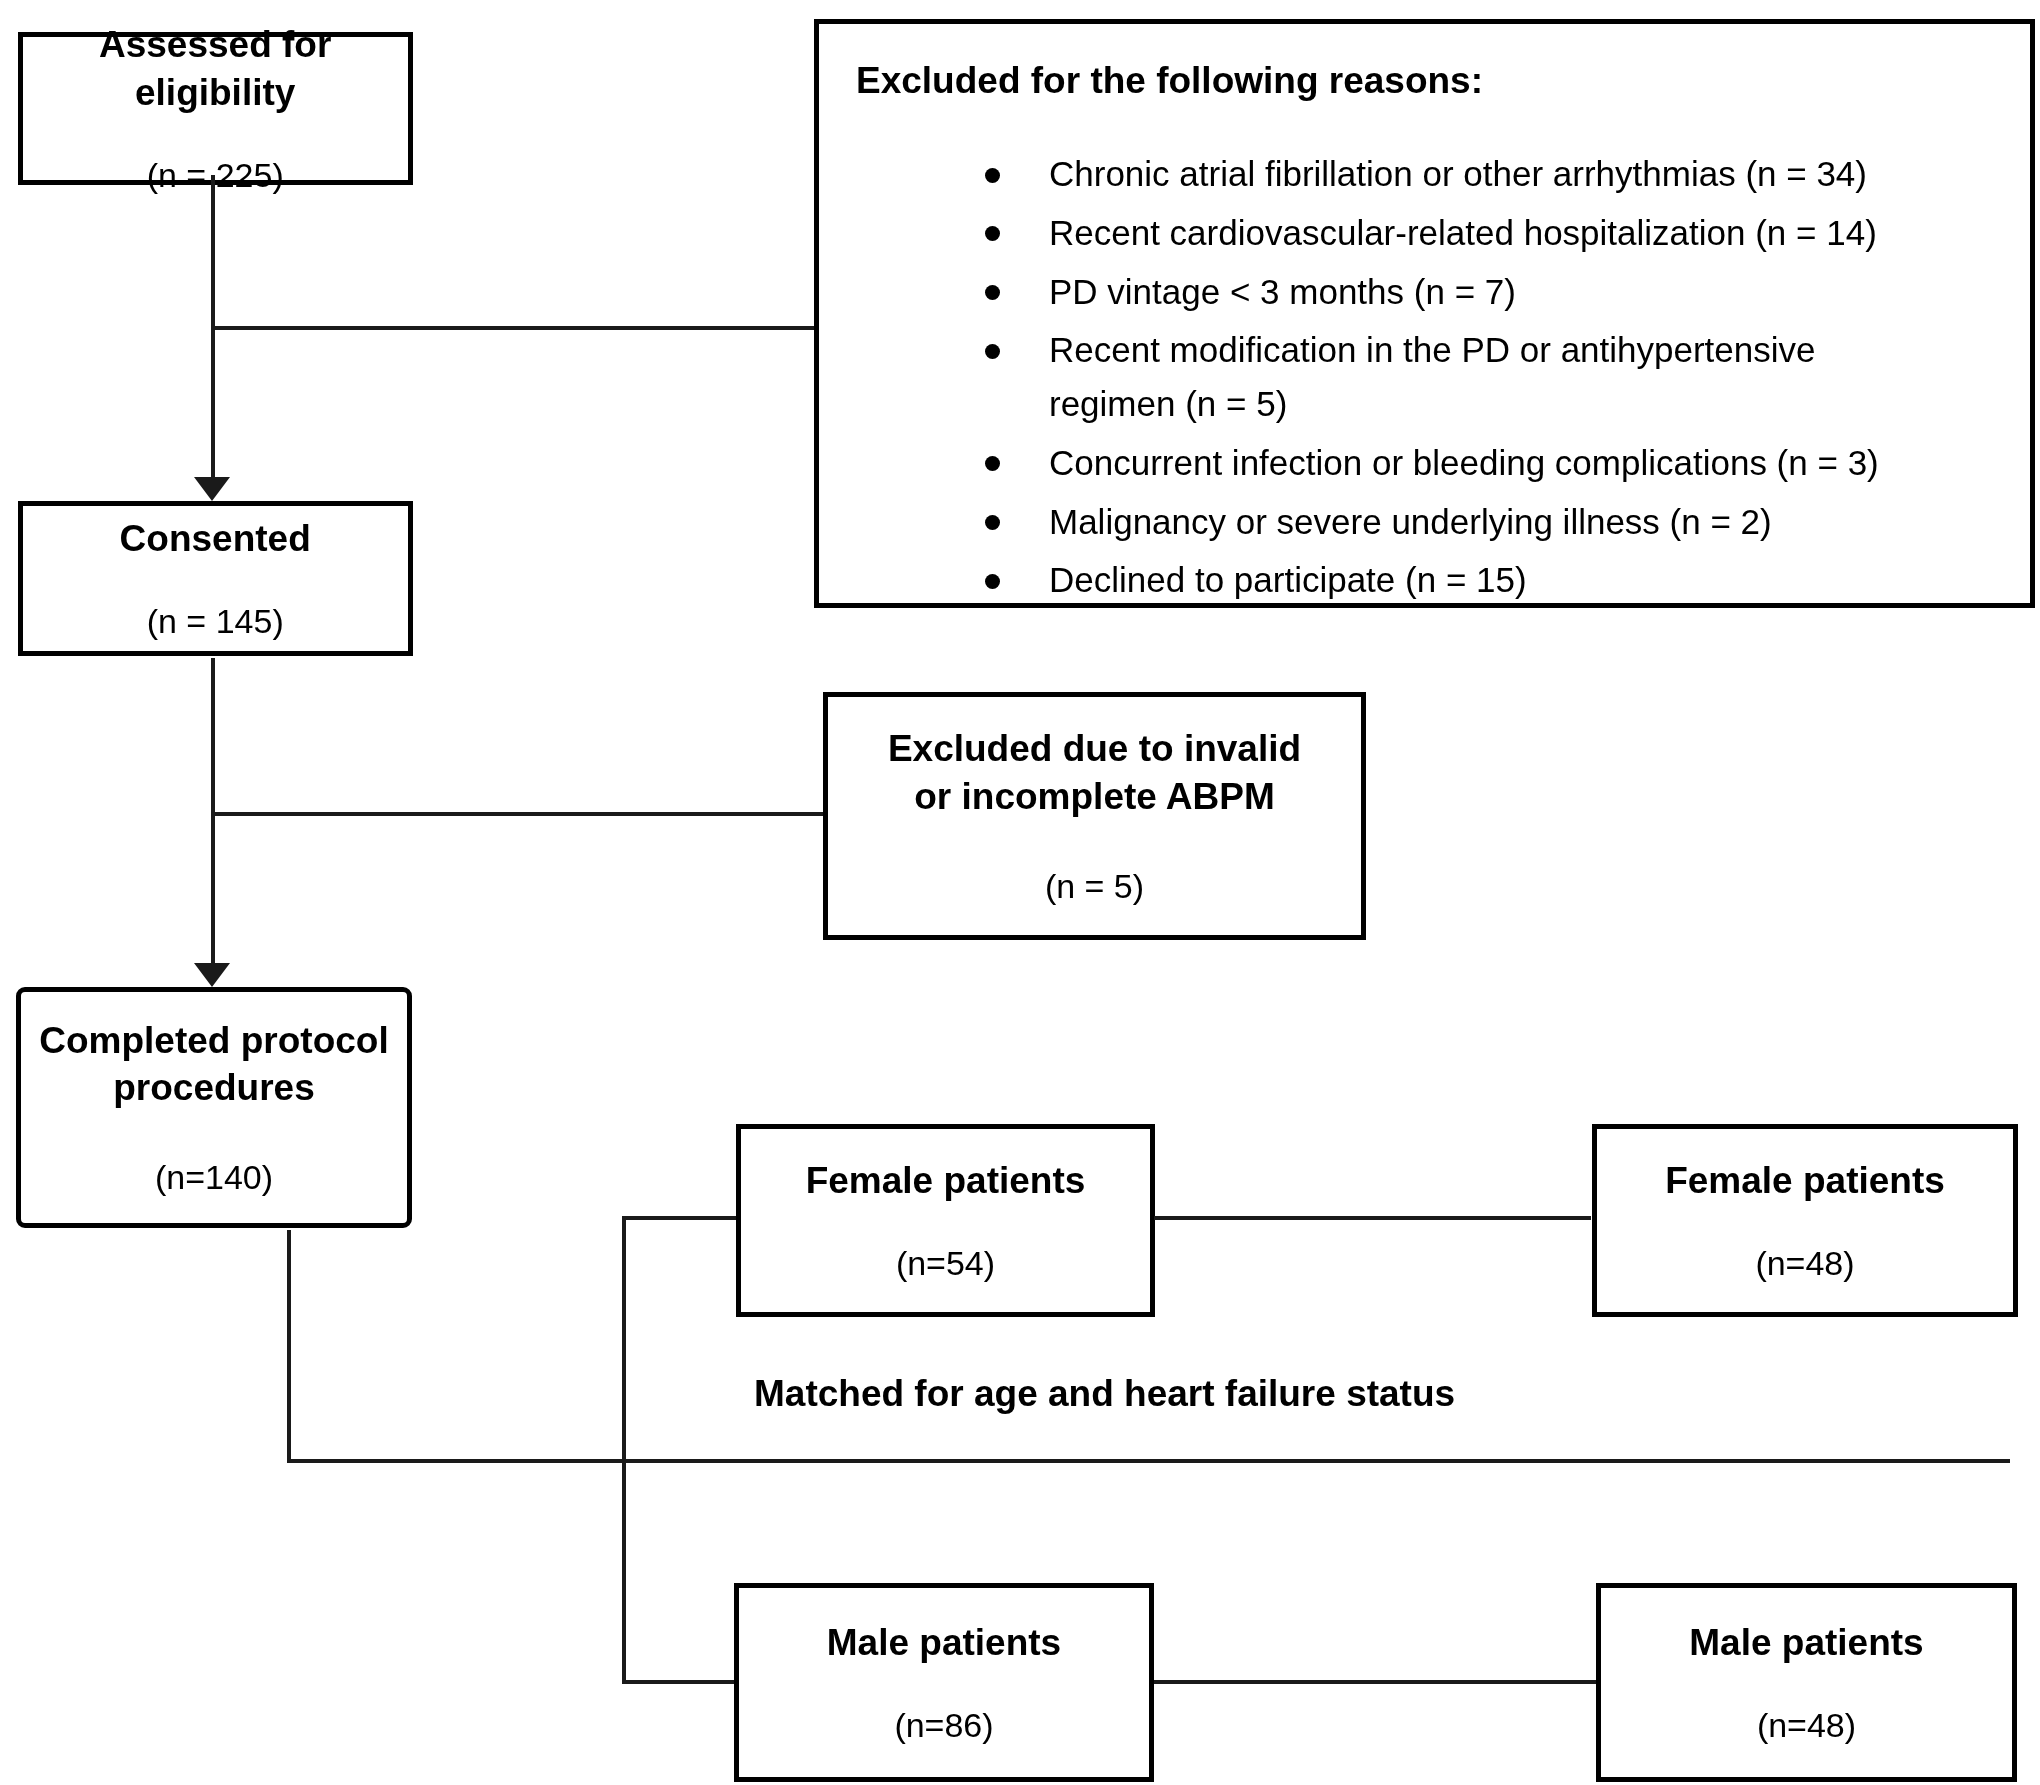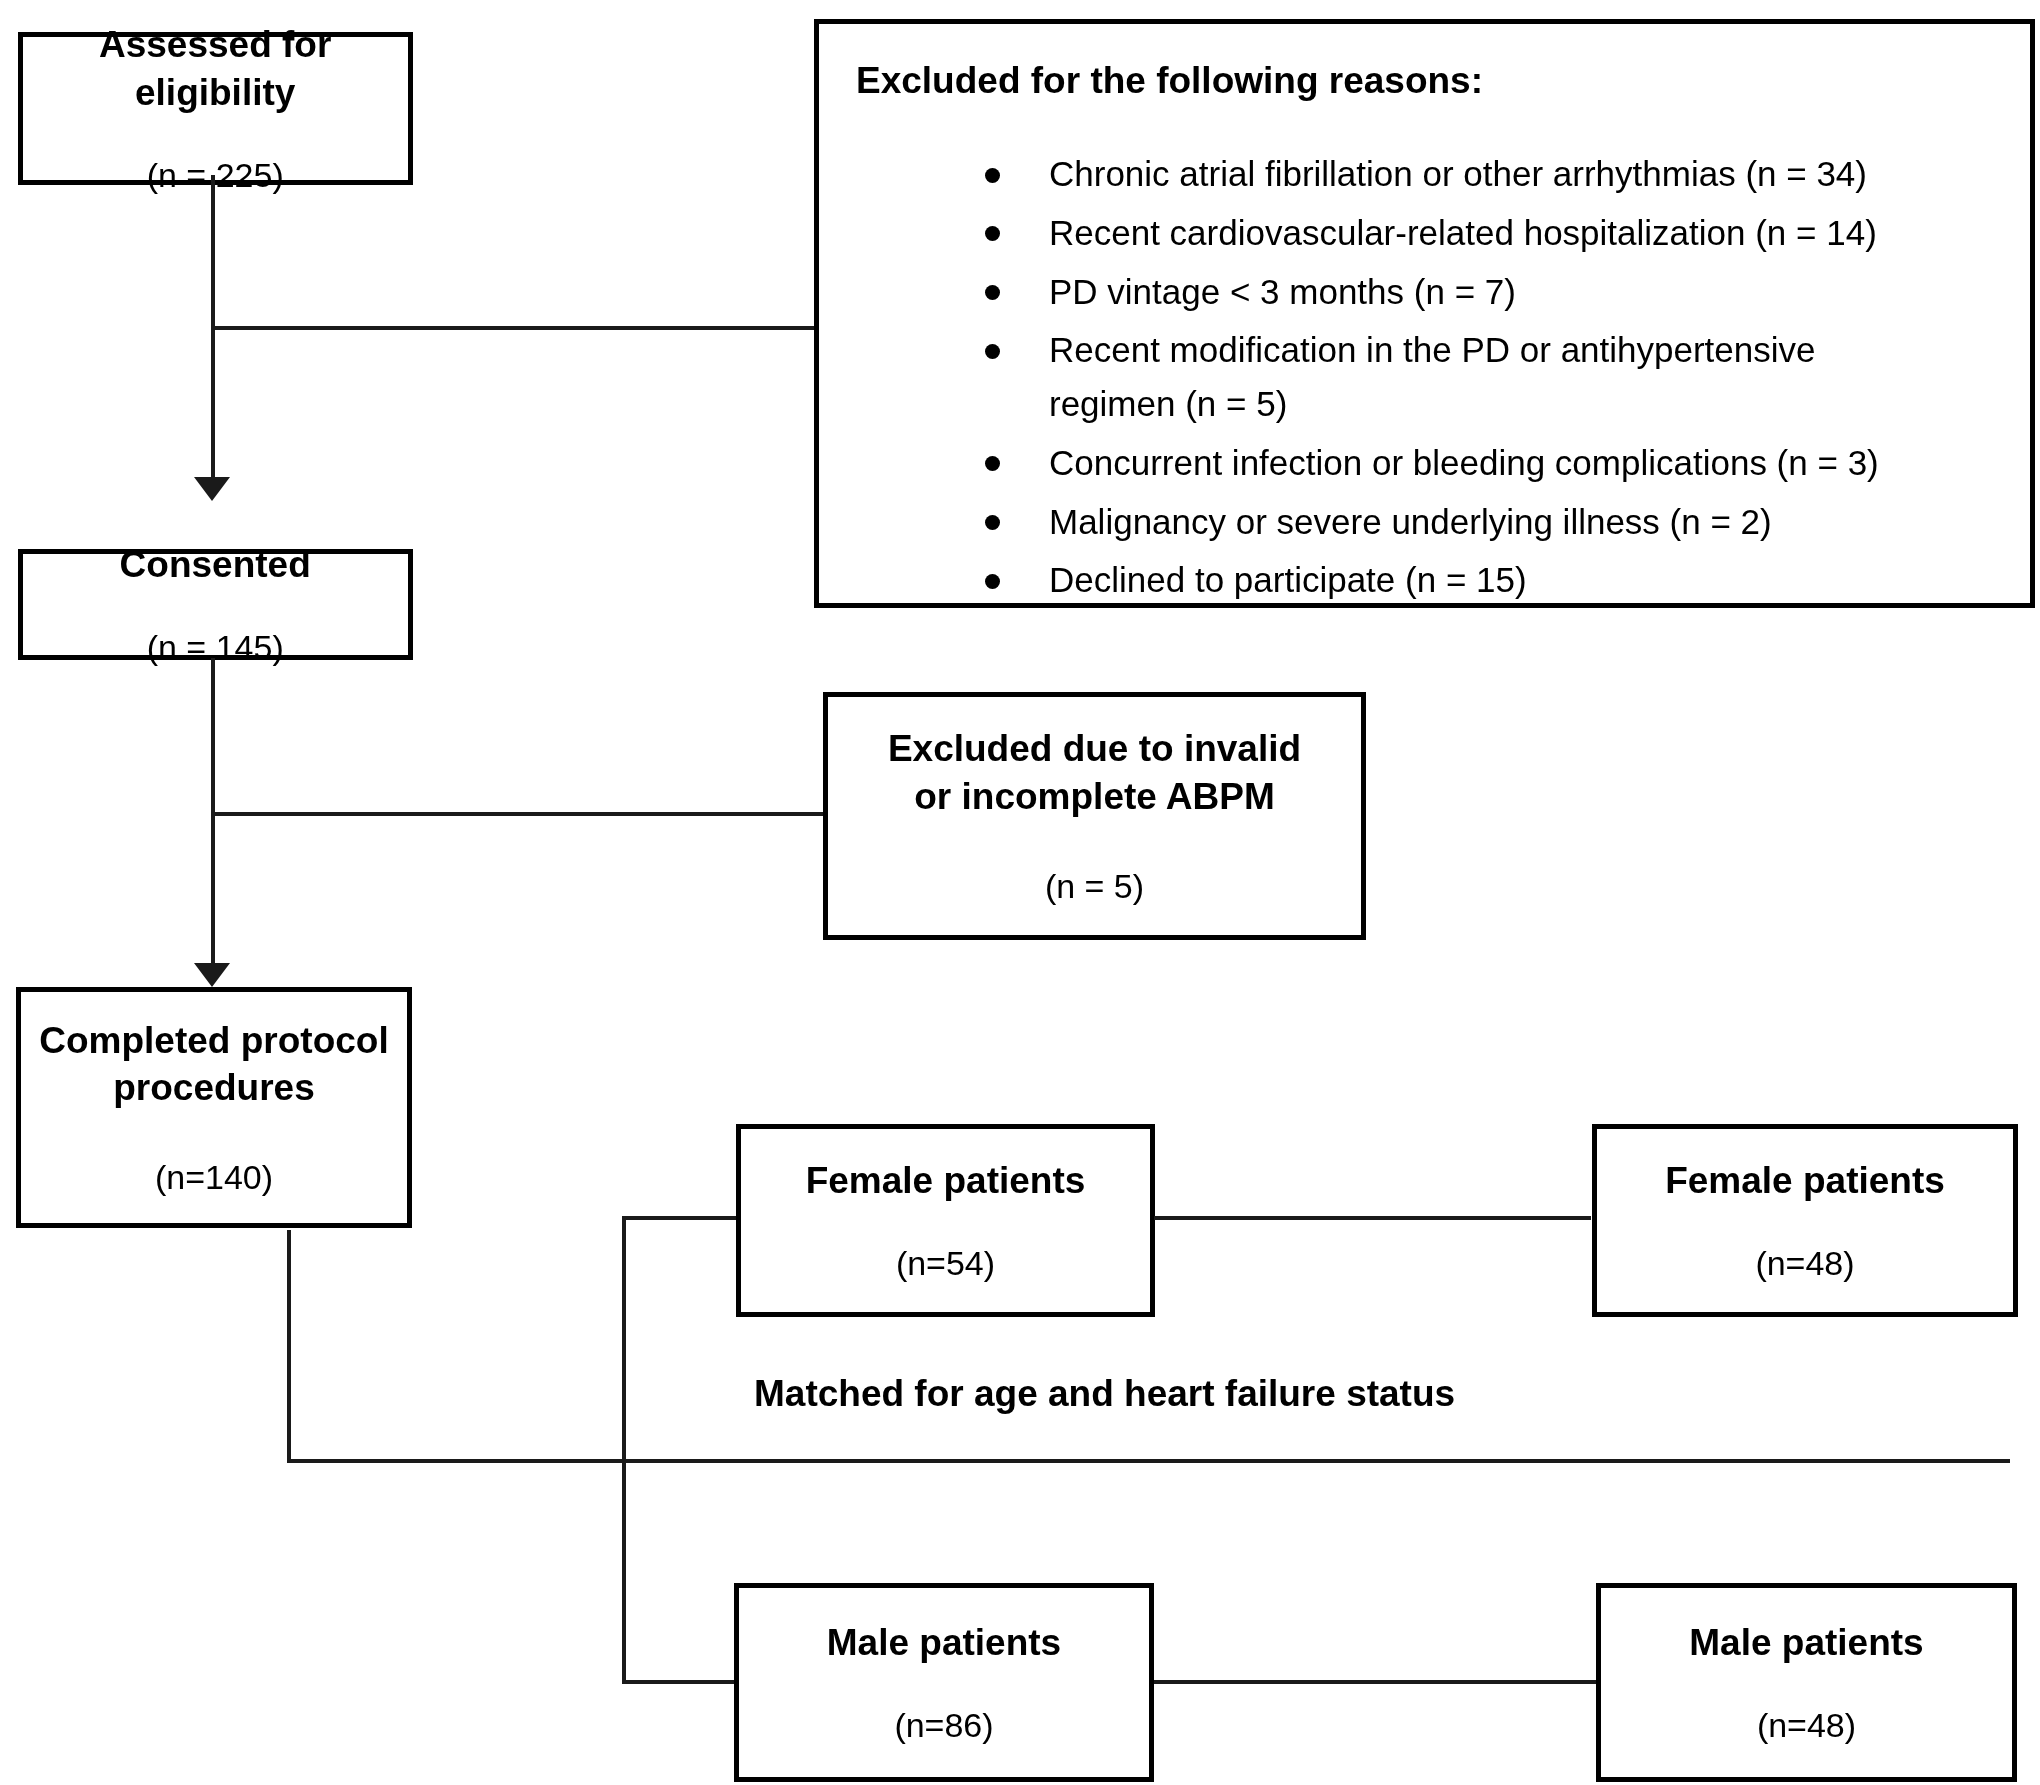--- a/index.html
+++ b/index.html
@@ -107,34 +107,34 @@
       <li>Chronic atrial fibrillation or other arrhythmias (n = 34)</li>
       <li>Recent cardiovascular-related hospitalization (n = 14)</li>
       <li>PD vintage &lt; 3 months (n = 7)</li>
       <li><span>Recent modification in the PD or antihypertensive</span><br><span>regimen (n = 5)</span></li>
       <li>Concurrent infection or bleeding complications (n = 3)</li>
       <li>Malignancy or severe underlying illness (n = 2)</li>
       <li>Declined to participate (n = 15)</li>
     </ul>
   </div>
 
-  <div class="box small" id="box-consented" style="left:17.7px; top:501px; width:395px; height:111px;margin-top:48px;">
+  <div class="box small" id="box-consented" style="left:17.7px; top:501px; width:395px; height:155px;">
     <div class="title">Consented</div>
     <div class="nval">(n = 145)</div>
   </div>
 
   <div class="box" id="box-excluded-abpm" style="left:823px; top:692px; width:543px; height:248px;">
     <div class="title">
       <span>Excluded due to invalid</span><br>
       <span>or incomplete ABPM</span>
     </div>
     <div class="nval">(n = 5)</div>
   </div>
 
-  <div class="box" id="box-completed" style="left:16px; top:987px; width:396px; height:241px;">
+  <div class="box" id="box-completed" style="left:16px; top:987px; width:396px; height:241px;border-radius:9px;">
     <div class="title">
       <span>Completed protocol</span><br>
       <span>procedures</span>
     </div>
     <div class="nval">(n=140)</div>
   </div>
 
   <div class="box small" style="left:736px; top:1124px; width:419px; height:193px;">
     <div class="title">Female patients</div>
     <div class="nval">(n=54)</div>

